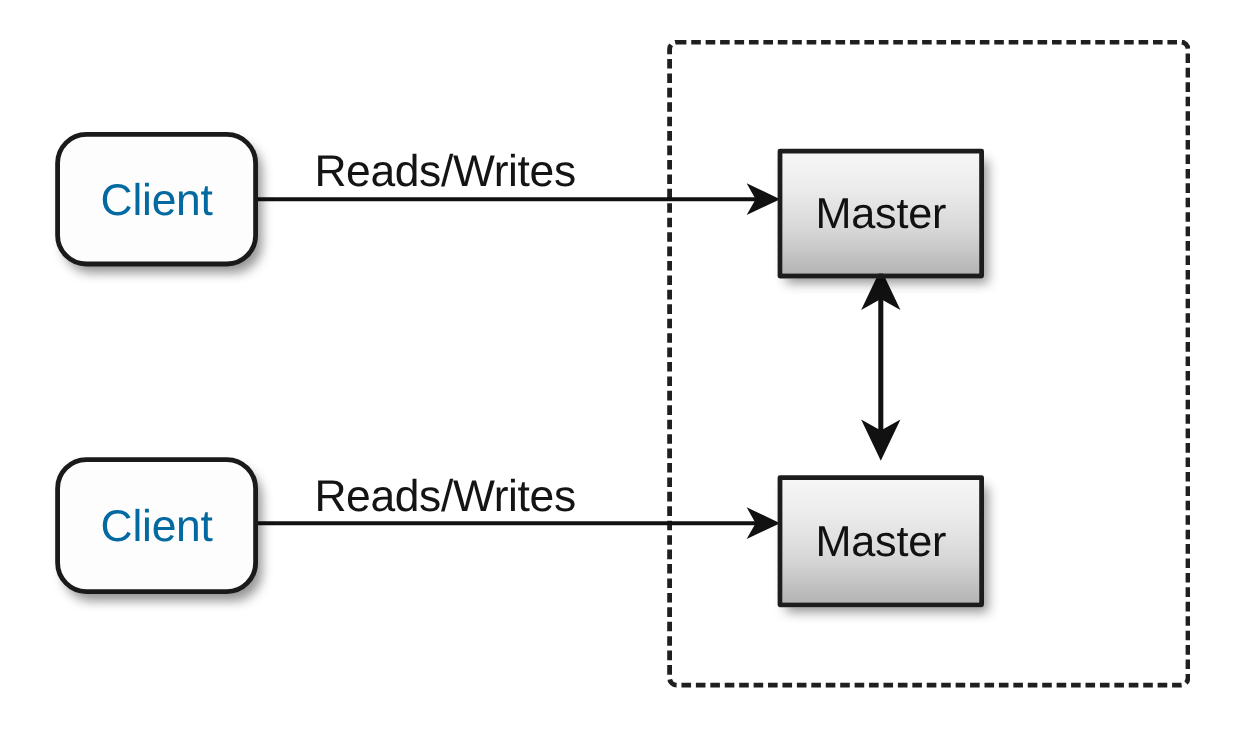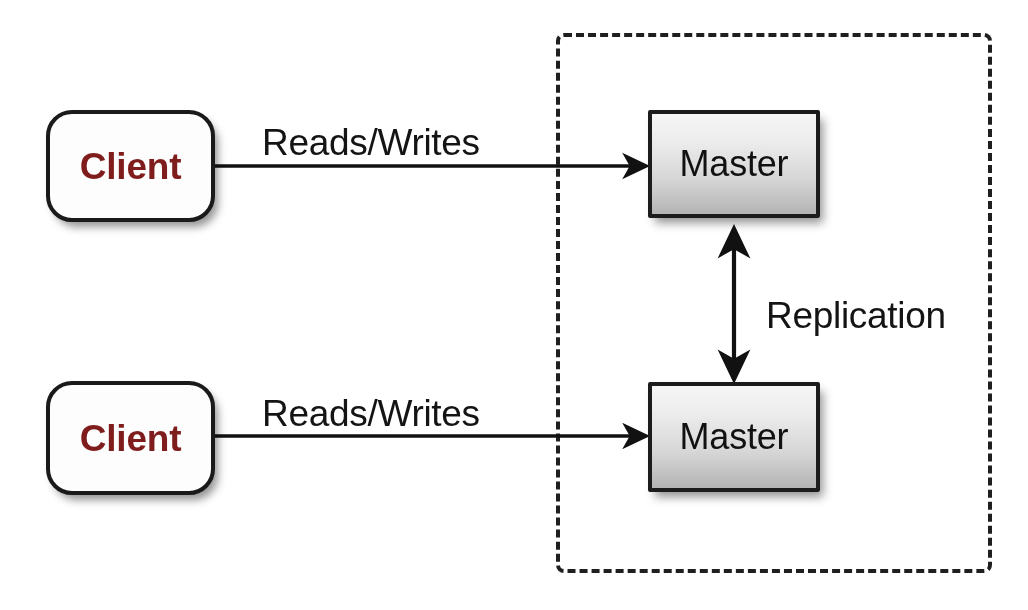--- a/index.html
+++ b/index.html
@@ -35,32 +35,32 @@
     justify-content: center;
   }
 
   .client-node {
     background: #fdfdfd;
     border: 4px solid #1a1a1a;
     border-radius: 26px;
     box-shadow: 5px 7px 9px -2px rgba(0,0,0,0.42);
   }
   .client-node .node-label {
-    color: #7f1d1d;
+    color: #0369a1;
     font-size: 37px;
     line-height: 1;
     letter-spacing: -0.2px;
-    font-weight: bold;
   }
 
   .master-node {
     background: linear-gradient(to bottom, #f6f6f6 0%, #ececec 28%, #d6d6d6 65%, #b4b4b4 100%);
     border: 4px solid #1c1c1c;
     border-radius: 2px;
     box-shadow: 5px 7px 9px -2px rgba(0,0,0,0.42);
+    margin-top: 14px;
   }
   .master-node .node-label {
     color: #111111;
     font-size: 36px;
     line-height: 1;
     letter-spacing: -0.2px;
   }
 
   
   .edge-label {
@@ -119,15 +119,14 @@
   </div>
 
   <div class="node master-node" style="left:648px; top:382px; width:172px; height:110px;">
     <span class="node-label">Master</span>
   </div>
 
   <div class="edge-label" style="left:262px; top:108px;">Reads/Writes</div>
 
   <div class="edge-label" style="left:262px; top:379px;">Reads/Writes</div>
 
-  <div class="edge-label" style="left:766px; top:281px;">Replication</div>
 
 </div>
 
 </body></html>

